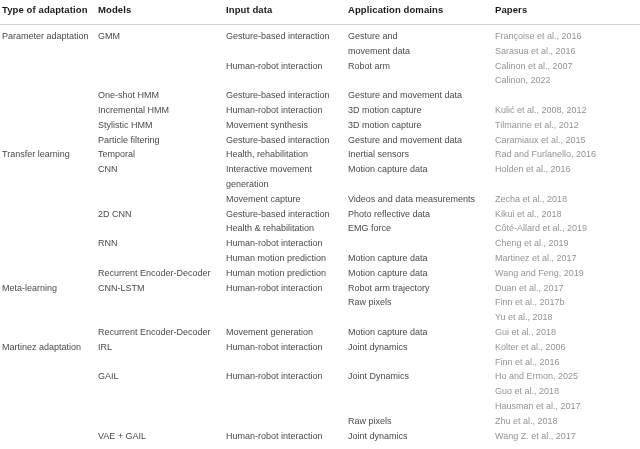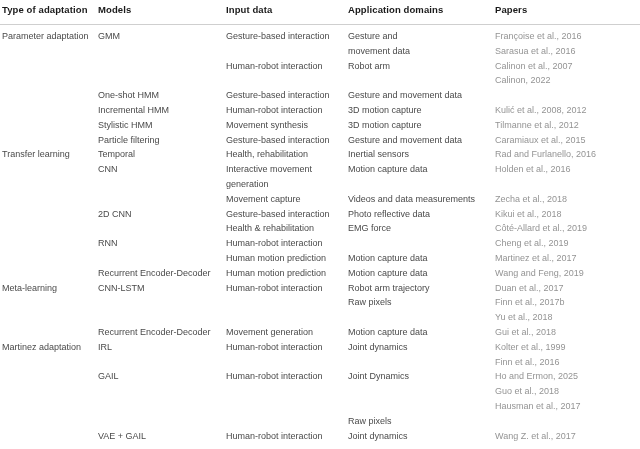--- a/index.html
+++ b/index.html
@@ -201,21 +201,21 @@
         <div class="cell c1">Recurrent Encoder-Decoder</div>
         <div class="cell c2">Movement generation</div>
         <div class="cell c3">Motion capture data</div>
         <div class="cell c4">Gui et al., 2018</div>
       </div>
       <div class="row grid-row">
         <div class="cell c0">Martinez adaptation</div>
         <div class="cell c1">IRL</div>
         <div class="cell c2">Human-robot interaction</div>
         <div class="cell c3">Joint dynamics</div>
-        <div class="cell c4">Kolter et al., 1999</div>
+        <div class="cell c4">Kolter et al., 2006</div>
       </div>
       <div class="row grid-row">
         <div class="cell c0"></div>
         <div class="cell c1"></div>
         <div class="cell c2"></div>
         <div class="cell c3"></div>
         <div class="cell c4">Finn et al., 2016</div>
       </div>
       <div class="row grid-row">
         <div class="cell c0"></div>
@@ -236,20 +236,21 @@
         <div class="cell c1"></div>
         <div class="cell c2"></div>
         <div class="cell c3"></div>
         <div class="cell c4">Hausman et al., 2017</div>
       </div>
       <div class="row grid-row">
         <div class="cell c0"></div>
         <div class="cell c1"></div>
         <div class="cell c2"></div>
         <div class="cell c3">Raw pixels</div>
+        <div class="cell c4">Zhu et al., 2018</div>
       </div>
       <div class="row grid-row">
         <div class="cell c0"></div>
         <div class="cell c1">VAE + GAIL</div>
         <div class="cell c2">Human-robot interaction</div>
         <div class="cell c3">Joint dynamics</div>
         <div class="cell c4">Wang Z. et al., 2017</div>
       </div>
     </div>
 </div>

